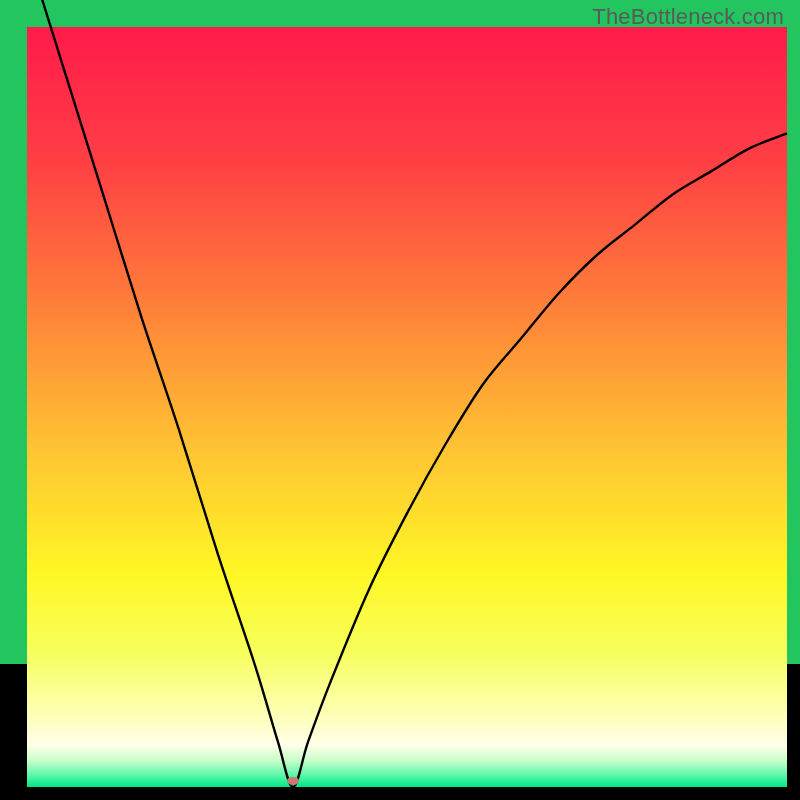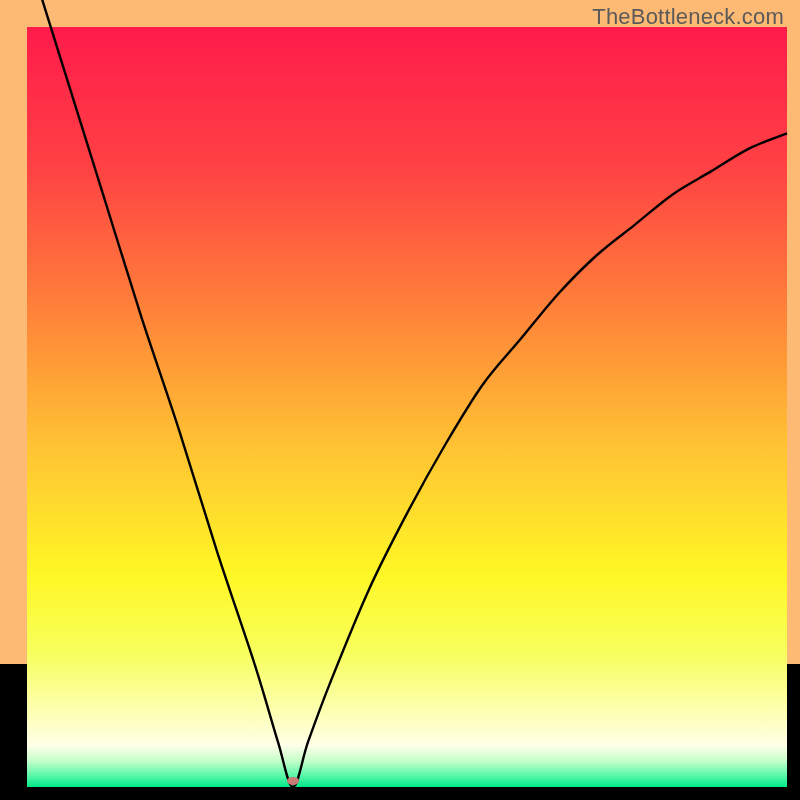--- a/index.html
+++ b/index.html
@@ -8,21 +8,21 @@
     width: 800px;
     height: 800px;
     overflow: hidden;
     background: #000;
     font-family: Arial, Helvetica, sans-serif;
   }
   .frame {
     position: relative;
     width: 800px;
     height: 664px;
-    background: #fdba74;
+    background: #22c55e;
   }
   .watermark {
     position: absolute;
     top: 4px;
     right: 16px;
     color: #5a5a5a;
     font-size: 22px;
     font-weight: 500;
     letter-spacing: 0.2px;
     z-index: 10;

